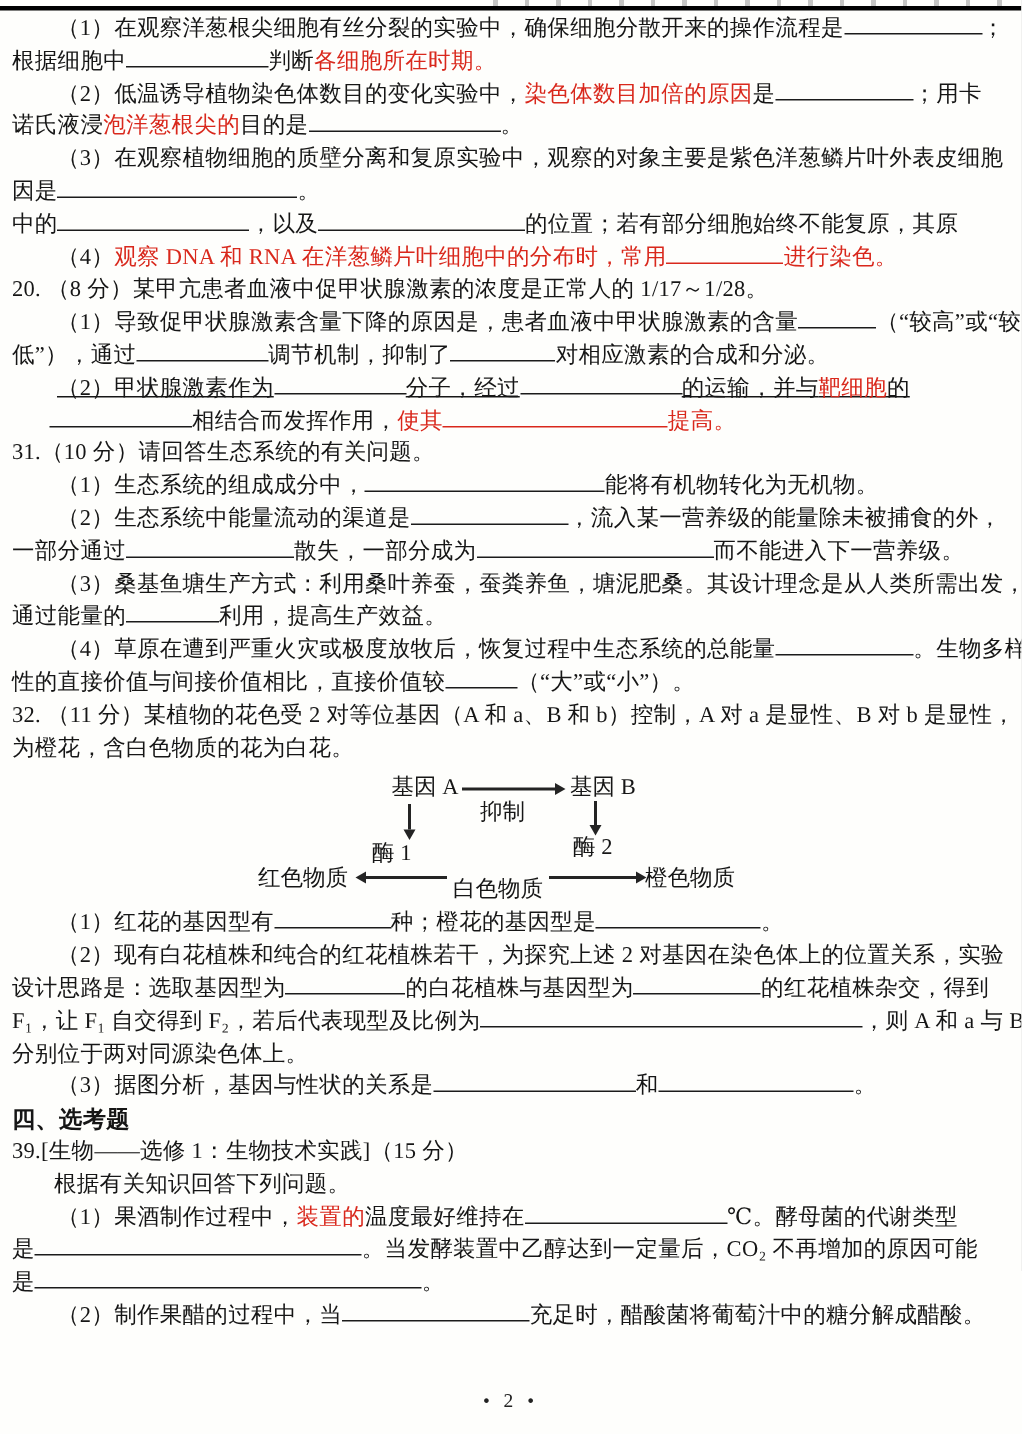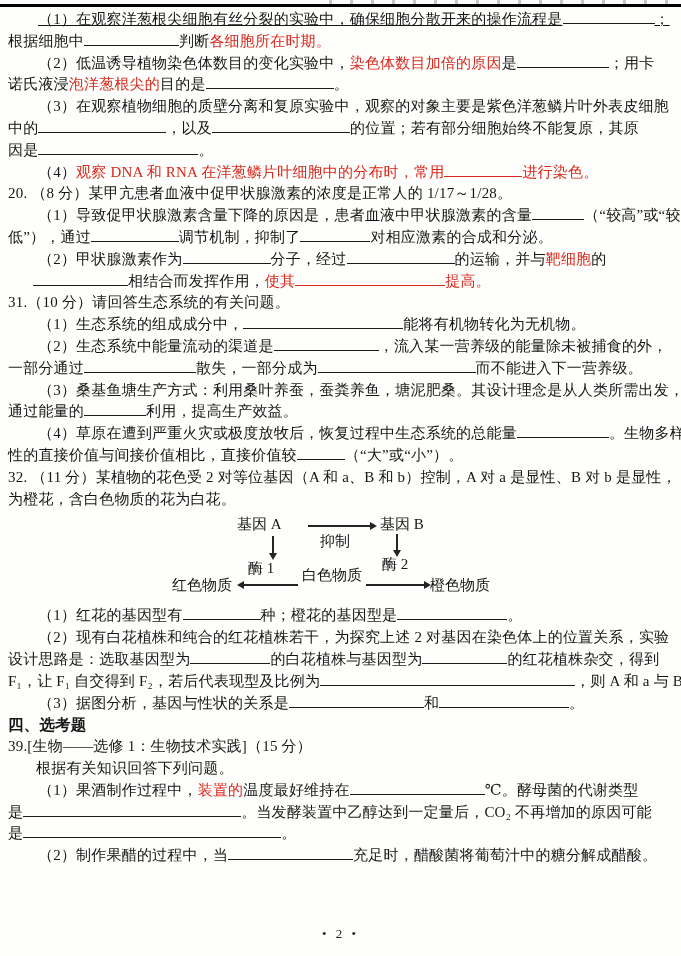--- a/index.html
+++ b/index.html
@@ -32,76 +32,77 @@
 </style>
 </head>
 <body>
 
 <div class="page">
   <div class="header-frag"></div>
   <div class="top-rule"></div>
 
   <div class="content">
     <div id="lines-top">
-        <div class="line" style="padding-left: 30px; text-decoration: underline;"><span>（1）在观察洋葱根尖细胞有丝分裂的实验中，确保细胞分散开来的操作流程是</span><span class="blank" style="width: 92px;"></span><span>；</span></div>
+        <div class="line" style="padding-left: 30px;"><span>（1）在观察洋葱根尖细胞有丝分裂的实验中，确保细胞分散开来的操作流程是</span><span class="blank" style="width: 92px;"></span><span>；</span></div>
         <div class="line"><span>根据细胞中</span><span class="blank" style="width: 95px;"></span><span>判断</span><span class="red">各细胞所在时期。</span></div>
         <div class="line" style="padding-left: 30px;"><span>（2）低温诱导植物染色体数目的变化实验中，</span><span class="red">染色体数目加倍的原因</span><span>是</span><span class="blank" style="width: 92px;"></span><span>；用卡</span></div>
         <div class="line"><span>诺氏液浸</span><span class="red">泡洋葱根尖的</span><span>目的是</span><span class="blank" style="width: 128px;"></span><span>。</span></div>
         <div class="line" style="padding-left: 30px;"><span>（3）在观察植物细胞的质壁分离和复原实验中，观察的对象主要是紫色洋葱鳞片叶外表皮细胞</span></div>
+        <div class="line"><span>因是</span><span class="blank" style="width: 160px;"></span><span>。</span></div>
         <div class="line"><span>中的</span><span class="blank" style="width: 128px;"></span><span>，以及</span><span class="blank" style="width: 138px;"></span><span>的位置；若有部分细胞始终不能复原，其原</span></div>
-        <div class="line"><span>因是</span><span class="blank" style="width: 160px;"></span><span>。</span></div>
         <div class="line" style="padding-left: 30px;"><span>（4）</span><span class="red">观察 DNA 和 RNA 在洋葱鳞片叶细胞中的分布时，常用</span><span class="blank red-b" style="width: 78px;"></span><span class="red">进行染色。</span></div>
         <div class="line"><span>20. （8 分）某甲亢患者血液中促甲状腺激素的浓度是正常人的 1/17～1/28。</span></div>
         <div class="line" style="padding-left: 30px;"><span>（1）导致促甲状腺激素含量下降的原因是，患者血液中甲状腺激素的含量</span><span class="blank" style="width: 52px;"></span><span>（“较高”或“较</span></div>
         <div class="line"><span>低”），通过</span><span class="blank" style="width: 88px;"></span><span>调节机制，抑制了</span><span class="blank" style="width: 70px;"></span><span>对相应激素的合成和分泌。</span></div>
-        <div class="line" style="padding-left: 30px;"><span>（2）甲状腺激素作为</span><span class="blank" style="width: 88px;"></span><span>分子，经过</span><span class="blank" style="width: 108px;"></span><span>的运输，并与</span><span class="red">靶细胞</span><span>的</span></div>
+        <div class="line" style="padding-left: 30px; text-decoration: underline;"><span>（2）甲状腺激素作为</span><span class="blank" style="width: 88px;"></span><span>分子，经过</span><span class="blank" style="width: 108px;"></span><span>的运输，并与</span><span class="red">靶细胞</span><span>的</span></div>
         <div class="line" style="padding-left: 25px;"><span class="blank" style="width: 95px;"></span><span>相结合而发挥作用，</span><span class="red">使其</span><span class="blank red-b" style="width: 150px;"></span><span class="red">提高。</span></div>
         <div class="line"><span>31.（10 分）请回答生态系统的有关问题。</span></div>
         <div class="line" style="padding-left: 30px;"><span>（1）生态系统的组成成分中，</span><span class="blank" style="width: 160px;"></span><span>能将有机物转化为无机物。</span></div>
         <div class="line" style="padding-left: 30px;"><span>（2）生态系统中能量流动的渠道是</span><span class="blank" style="width: 105px;"></span><span>，流入某一营养级的能量除未被捕食的外，</span></div>
         <div class="line"><span>一部分通过</span><span class="blank" style="width: 112px;"></span><span>散失，一部分成为</span><span class="blank" style="width: 158px;"></span><span>而不能进入下一营养级。</span></div>
         <div class="line" style="padding-left: 30px;"><span>（3）桑基鱼塘生产方式：利用桑叶养蚕，蚕粪养鱼，塘泥肥桑。其设计理念是从人类所需出发，</span></div>
         <div class="line"><span>通过能量的</span><span class="blank" style="width: 62px;"></span><span>利用，提高生产效益。</span></div>
         <div class="line" style="padding-left: 30px; text-align: right;"><span>（4）草原在遭到严重火灾或极度放牧后，恢复过程中生态系统的总能量</span><span class="blank" style="width: 92px;"></span><span>。生物多样</span></div>
         <div class="line"><span>性的直接价值与间接价值相比，直接价值较</span><span class="blank" style="width: 48px;"></span><span>（“大”或“小”）。</span></div>
         <div class="line"><span>32. （11 分）某植物的花色受 2 对等位基因（A 和 a、B 和 b）控制，A 对 a 是显性、B 对 b 是显性，</span></div>
         <div class="line"><span>为橙花，含白色物质的花为白花。</span></div>
       </div>
 
     <div class="diagram">
-      <span class="dlabel" style="left:69px;top:5px">基因 A</span>
+      <span class="dlabel" style="left:93px;top:5px">基因 A</span>
       <span class="dlabel" style="left:212px;top:5px">基因 B</span>
 
       <div class="hline" style="left:140px;top:15px;width:62px"></div>
       <div class="ah-r" style="left:202px;top:12px"></div>
       <span class="dlabel" style="left:152px;top:22px">抑制</span>
 
       <div class="vline" style="left:104px;top:26px;height:17px"></div>
       <div class="ah-d" style="left:101px;top:43px"></div>
       <div class="vline" style="left:228px;top:24px;height:16px"></div>
       <div class="ah-d" style="left:225px;top:40px"></div>
 
       <span class="dlabel" style="left:80px;top:49px">酶 1</span>
       <span class="dlabel" style="left:214px;top:45px">酶 2</span>
 
       <span class="dlabel" style="left:4px;top:66px">红色物质</span>
-      <span class="dlabel" style="left:134px;top:56px">白色物质</span>
+      <span class="dlabel" style="left:134px;top:73px">白色物质</span>
       <span class="dlabel" style="left:262px;top:66px">橙色物质</span>
 
       <div class="hline" style="left:76px;top:74px;width:54px"></div>
       <div class="ah-l" style="left:69px;top:71px"></div>
       <div class="hline" style="left:198px;top:74px;width:58px"></div>
       <div class="ah-r" style="left:256px;top:71px"></div>
     </div>
 
     <div id="lines-bottom">
         <div class="line" style="padding-left: 30px;"><span>（1）红花的基因型有</span><span class="blank" style="width: 78px;"></span><span>种；橙花的基因型是</span><span class="blank" style="width: 110px;"></span><span>。</span></div>
         <div class="line" style="padding-left: 30px;"><span>（2）现有白花植株和纯合的红花植株若干，为探究上述 2 对基因在染色体上的位置关系，实验</span></div>
         <div class="line"><span>设计思路是：选取基因型为</span><span class="blank" style="width: 80px;"></span><span>的白花植株与基因型为</span><span class="blank" style="width: 85px;"></span><span>的红花植株杂交，得到</span></div>
         <div class="line"><span>F₁，让 F₁ 自交得到 F₂，若后代表现型及比例为</span><span class="blank" style="width: 255px;"></span><span>，则 A 和 a 与 B 和 b</span></div>
+        <div class="line"><span>分别位于两对同源染色体上。</span></div>
         <div class="line" style="padding-left: 30px;"><span>（3）据图分析，基因与性状的关系是</span><span class="blank" style="width: 135px;"></span><span>和</span><span class="blank" style="width: 130px;"></span><span>。</span></div>
         <div class="line bold"><span>四、选考题</span></div>
         <div class="line"><span>39.[生物——选修 1：生物技术实践]（15 分）</span></div>
         <div class="line" style="padding-left: 28px;"><span>根据有关知识回答下列问题。</span></div>
         <div class="line" style="padding-left: 30px;"><span>（1）果酒制作过程中，</span><span class="red">装置的</span><span>温度最好维持在</span><span class="blank" style="width: 135px;"></span><span>℃。酵母菌的代谢类型</span></div>
         <div class="line"><span>是</span><span class="blank" style="width: 218px;"></span><span>。当发酵装置中乙醇达到一定量后，CO₂ 不再增加的原因可能</span></div>
         <div class="line"><span>是</span><span class="blank" style="width: 258px;"></span><span>。</span></div>
         <div class="line" style="padding-left: 30px;"><span>（2）制作果醋的过程中，当</span><span class="blank" style="width: 125px;"></span><span>充足时，醋酸菌将葡萄汁中的糖分解成醋酸。</span></div>
       </div>
   </div>

